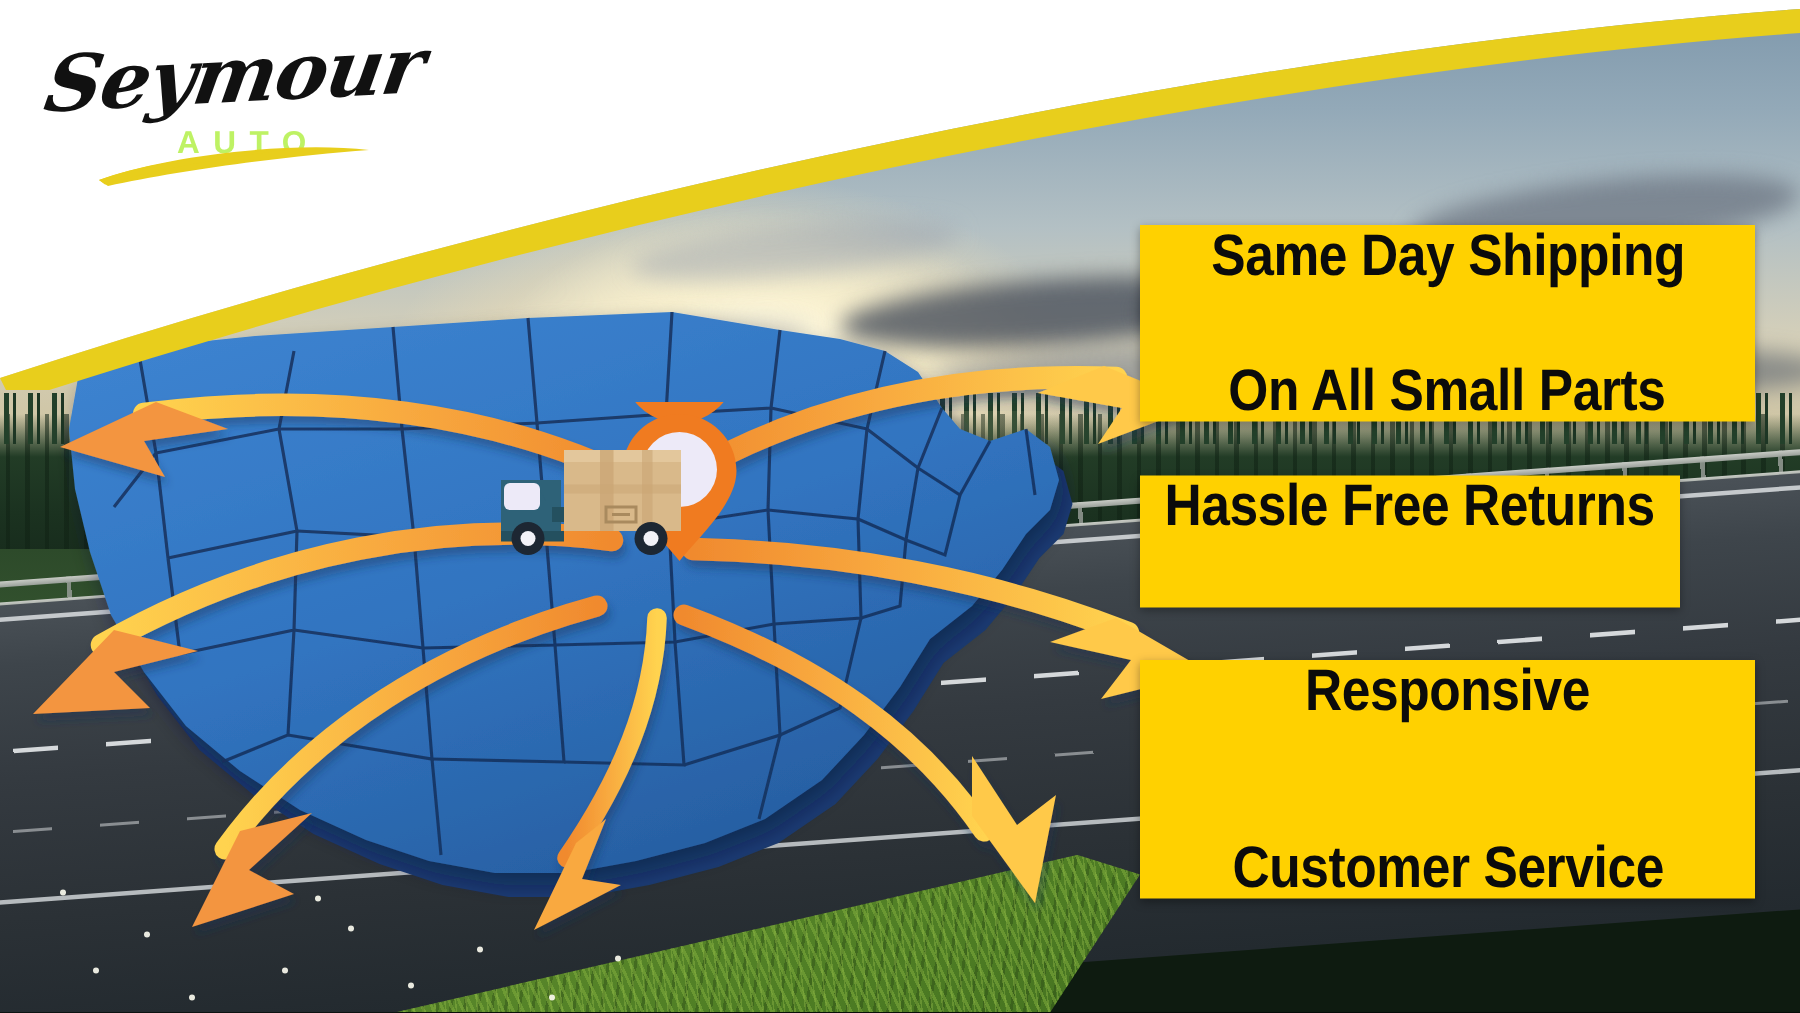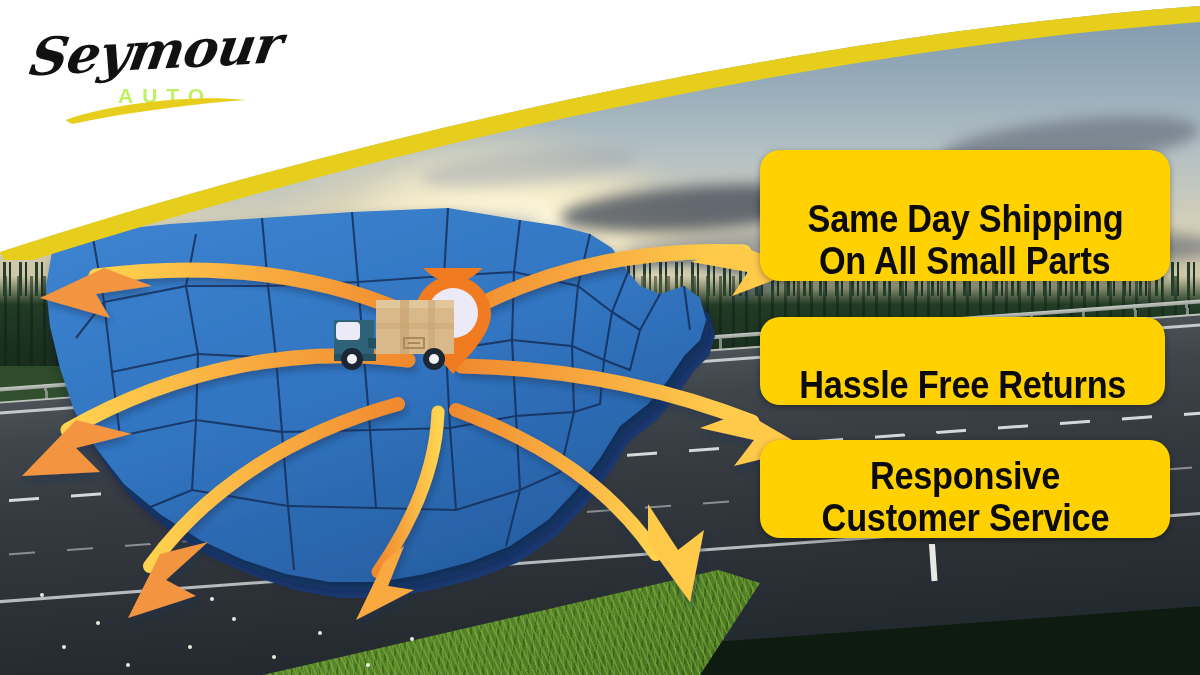--- a/index.html
+++ b/index.html
@@ -147,38 +147,37 @@
     text-shadow:0 1px 2px rgba(0,0,0,.22);
   }
   .deliv-l1 { font-size:22px; letter-spacing:.5px; transform:scaleX(.93); }
   .deliv-l2 { font-size:27px; letter-spacing:1.2px; margin-top:3px; transform:scaleX(.93); }
 
   
   .banner {
     position:absolute;
     background:#FFD100;
     display:flex; flex-direction:column;
-    align-items:center; justify-content:flex-end;
+    align-items:center; justify-content:space-between;
     color:#0b0b0b;
     box-shadow:0 2px 6px rgba(0,0,0,.35);
-    border-radius:20px;
   }
   .banner .ln {
     font-family:"Liberation Sans", sans-serif;
     font-weight:bold;
     line-height:1.06;
     letter-spacing:-0.3px;
     transform:scaleX(.88);
     white-space:nowrap;
   }
   #banner-1 { left:760px; top:150px; width:410px; height:131px; }
   #banner-1 .ln { font-size:39px; }
-  #banner-2 { left:760px; top:317px; width:405px; height:88px; }
+  #banner-2 { left:760px; top:317px; width:360px; height:88px; }
   #banner-2 .ln { font-size:39px; }
-  #banner-3 { left:760px; top:440px; width:410px; height:98px; }
+  #banner-3 { left:760px; top:440px; width:410px; height:159px; }
   #banner-3 .ln { font-size:39px; }
 
   
   .logo { position:absolute; left:22px; top:18px; width:260px; height:112px; }
   .logo-script {
     position:absolute; left:10px; top:2px;
     font-family:"DejaVu Serif", serif;
     font-style:italic; font-weight:bold;
     font-size:52px; color:#111;
     letter-spacing:-1px;

